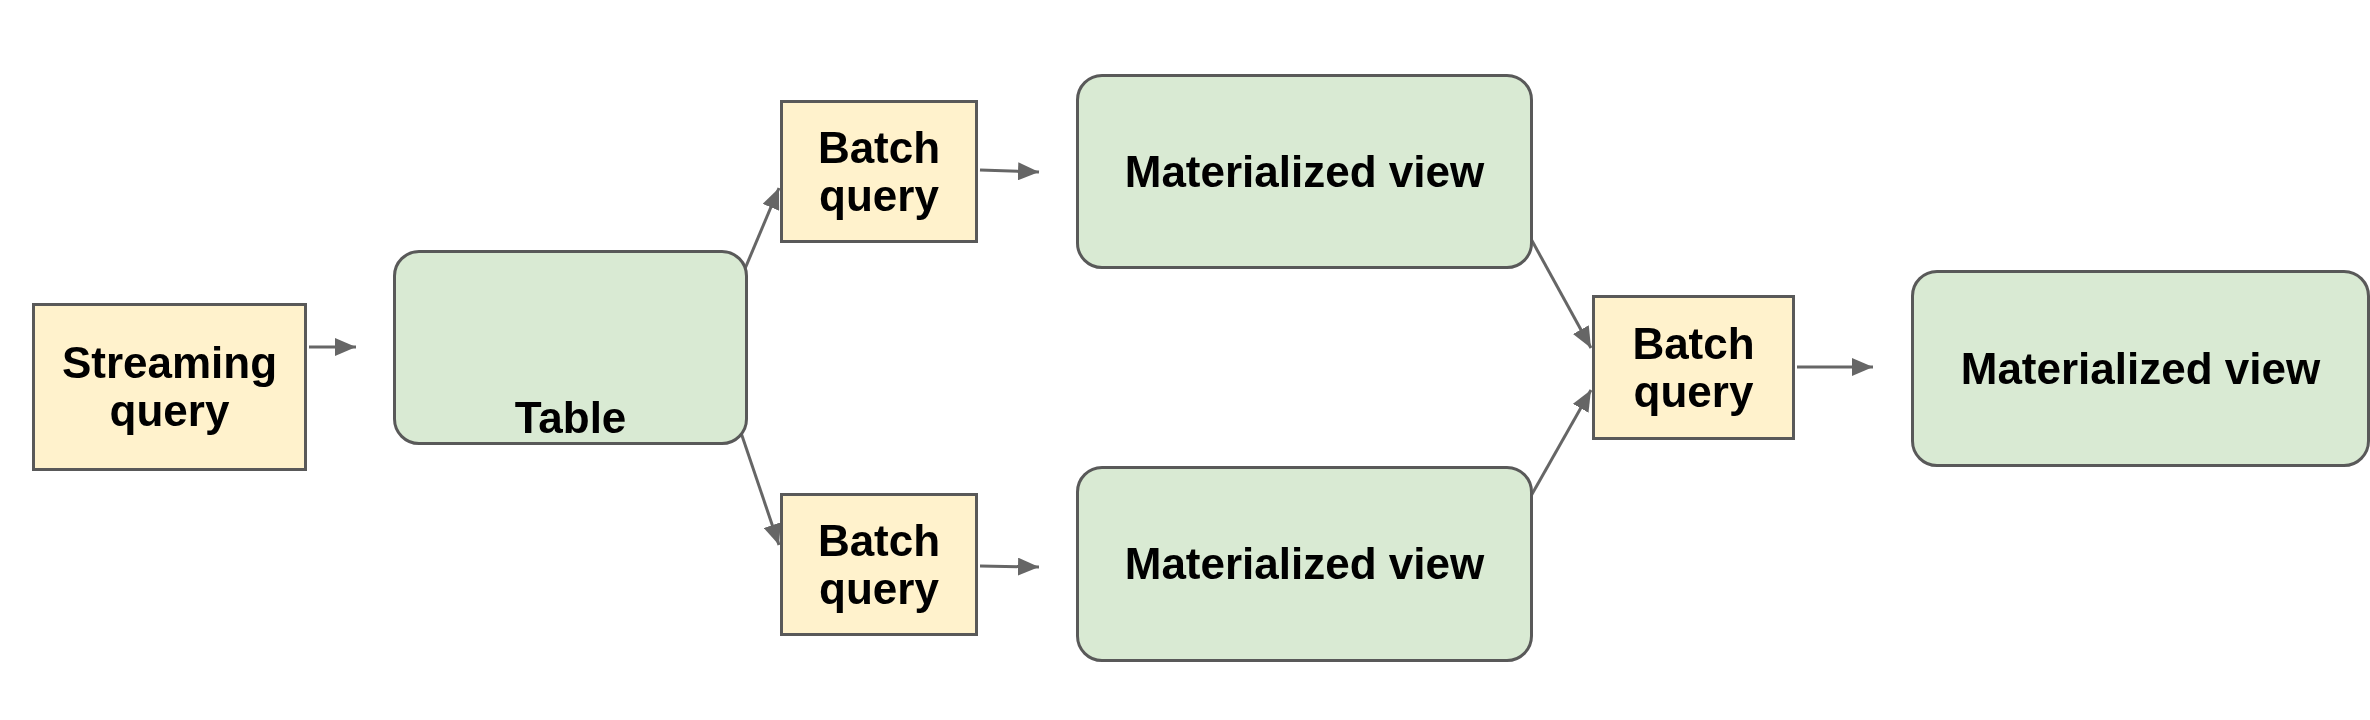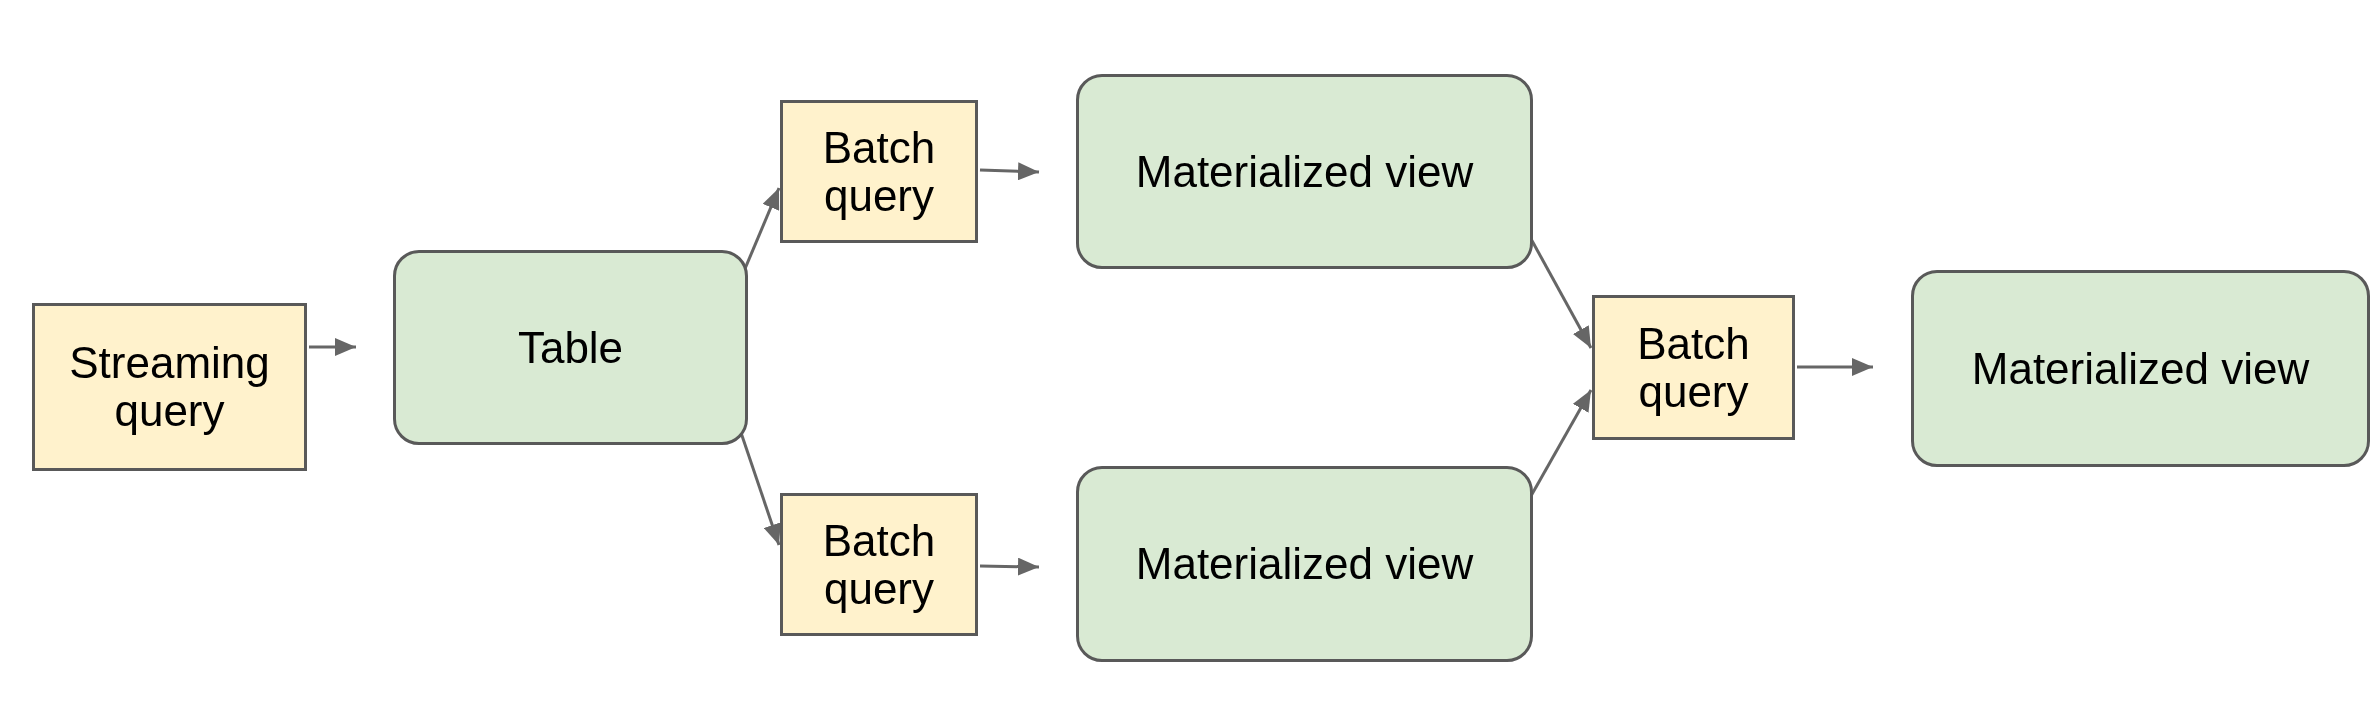--- a/index.html
+++ b/index.html
@@ -29,20 +29,21 @@
     box-sizing: border-box;
     display: flex;
     align-items: center;
     justify-content: center;
     text-align: center;
     font-size: 44px;
     line-height: 1.09;
     color: var(--text, #000000);
     border: 3px solid var(--node-border, #595959);
     padding: 0 10px;
+    font-weight: bold;
   }
   .node.query { background: var(--query-fill, #fff2cc); }
   .node.green {
     background: var(--table-fill, #d9ead3);
     border-radius: 26px;
     margin-left: 36px;
   }
 </style>
 </head>
 <body>
@@ -62,21 +63,21 @@
     <line class="edge" x1="980" y1="566" x2="1039" y2="567" marker-end="url(#arrow)"></line>
     <line class="edge" x1="1497" y1="177" x2="1591" y2="348" marker-end="url(#arrow)"></line>
     <line class="edge" x1="1497" y1="556" x2="1591" y2="390" marker-end="url(#arrow)"></line>
     <line class="edge" x1="1797" y1="367" x2="1873" y2="367" marker-end="url(#arrow)"></line>
   </svg>
 
   <div class="node query" style="left:32px; top:275px; width:275px; height:168px;margin-top:28px;">
     <span>Streaming query</span>
   </div>
 
-  <div class="node green" style="left:357px; top:250px; width:355px; height:195px;">
+  <div class="node green" style="left:357px; top:250px; width:355px; height:195px;align-items:flex-end;">
     <span>Table</span>
   </div>
 
   <div class="node query" style="left:780px; top:100px; width:198px; height:143px;">
     <span>Batch query</span>
   </div>
 
   <div class="node green" style="left:1040px; top:74px; width:457px; height:195px;">
     <span>Materialized view</span>
   </div>

